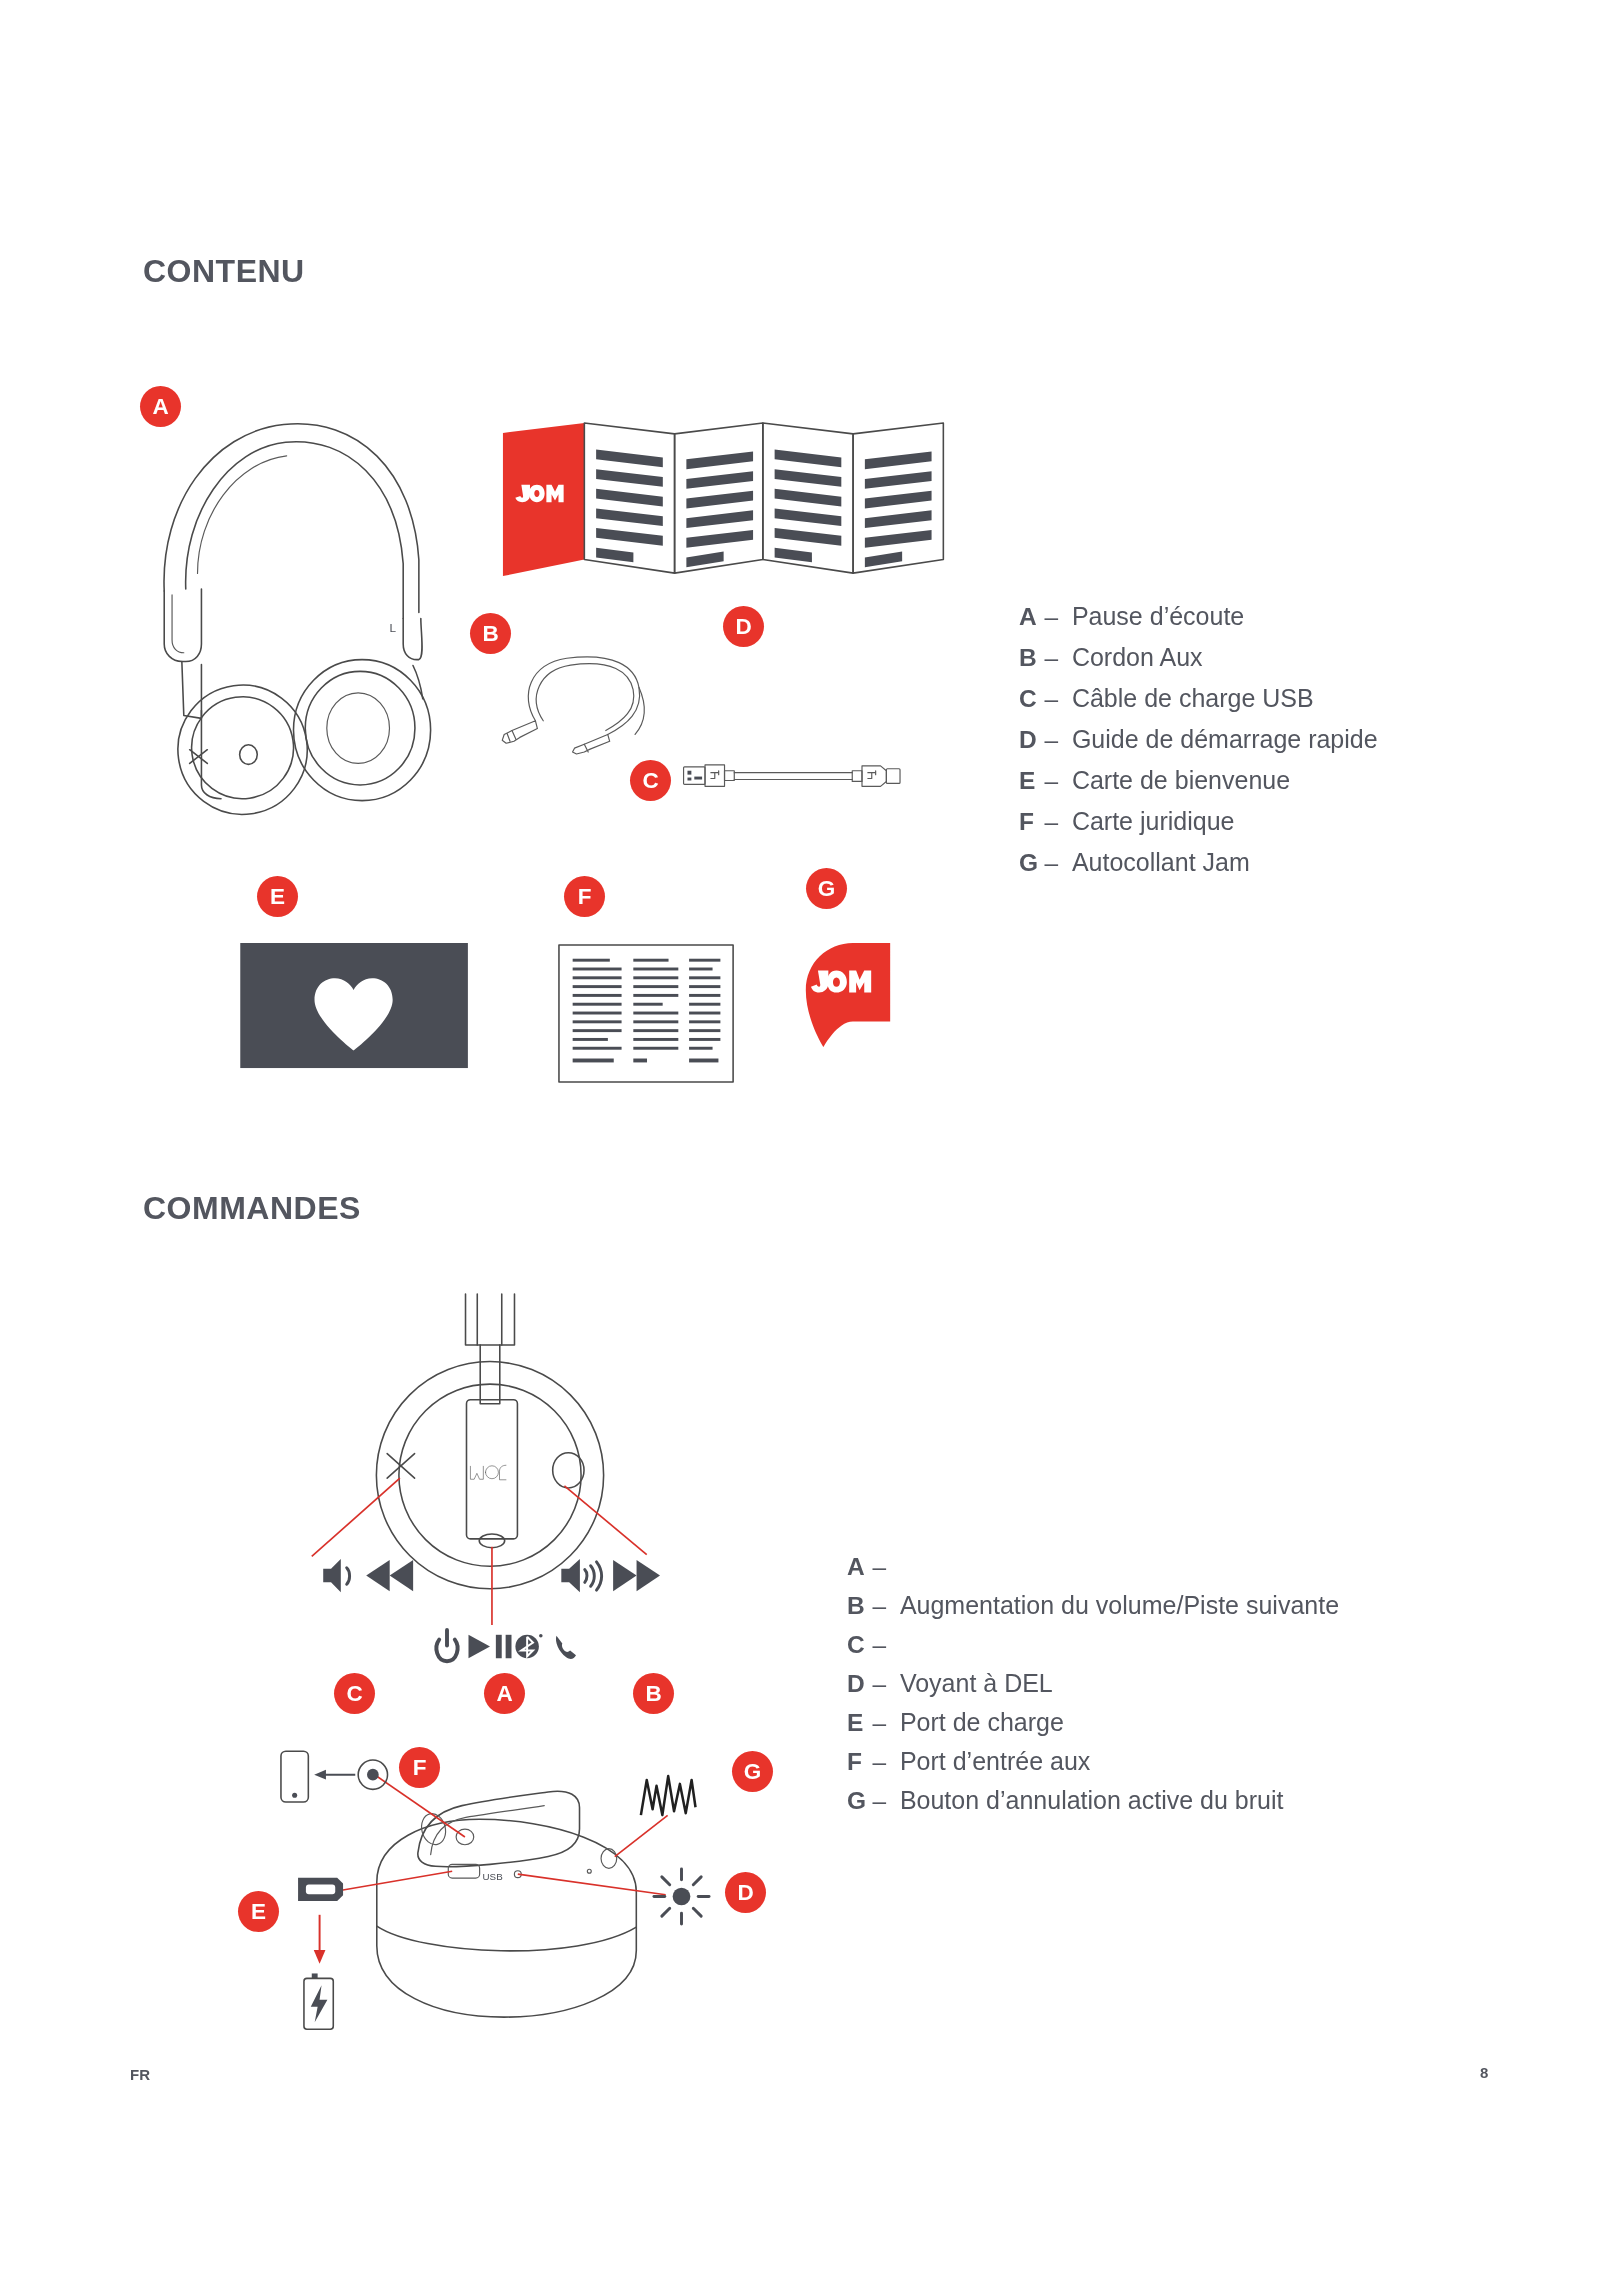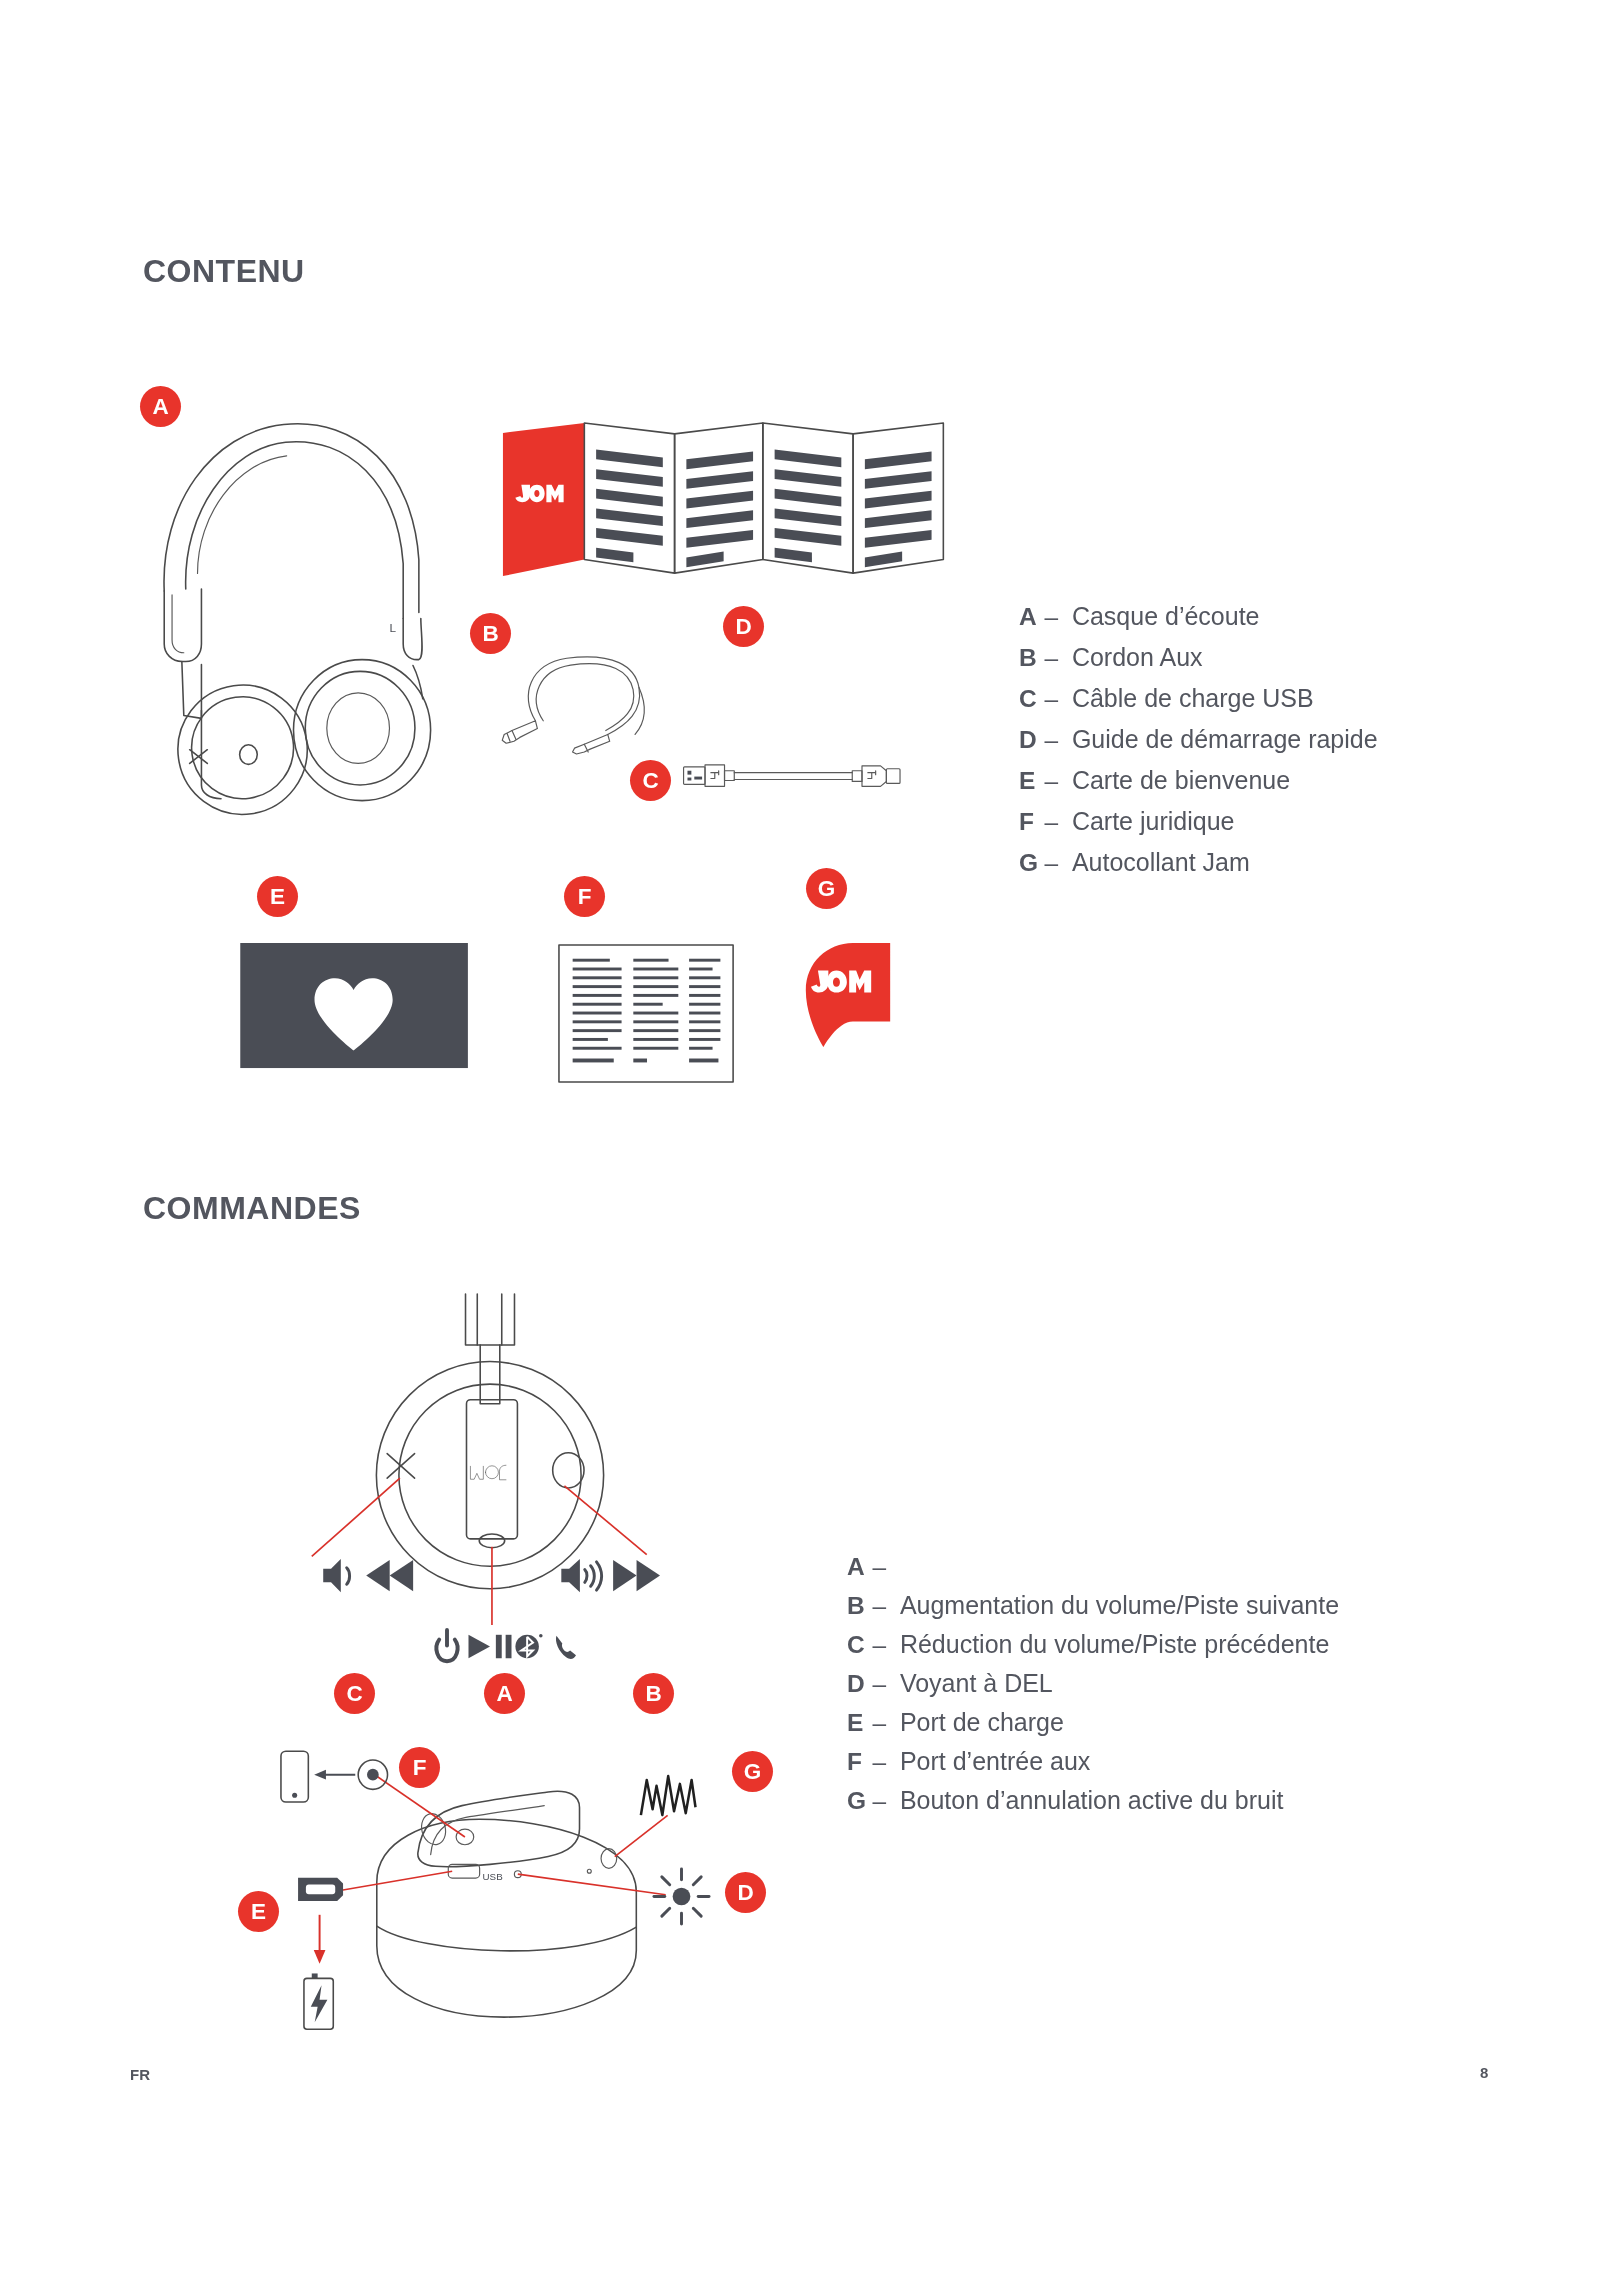--- a/index.html
+++ b/index.html
@@ -297,21 +297,21 @@
         <path d="M29 19 v-19 h6 l3 8 l4 -8 h6 v19 h-6 v-9 l-4 7 l-3 -7 v9 z"></path>
       </g>
     </svg>
   </div>
   <div class="marker" style="left:806px;top:868px;">G</div>
 
   <div class="legend" id="legend-contenu">
     <div class="legend-row">
       <span class="legend-key">A</span>
       <span class="legend-dash">–</span>
-      <span class="legend-label">Casque d’écoute</span>
+      <span class="legend-label">Pause d’écoute</span>
     </div>
     <div class="legend-row">
       <span class="legend-key">B</span>
       <span class="legend-dash">–</span>
       <span class="legend-label">Cordon Aux</span>
     </div>
     <div class="legend-row">
       <span class="legend-key">C</span>
       <span class="legend-dash">–</span>
       <span class="legend-label">Câble de charge USB</span>
@@ -536,21 +536,20 @@
       <span class="legend-dash">–</span>
     </div>
     <div class="legend-row">
       <span class="legend-key">B</span>
       <span class="legend-dash">–</span>
       <span class="legend-label">Augmentation du volume/Piste suivante</span>
     </div>
     <div class="legend-row">
       <span class="legend-key">C</span>
       <span class="legend-dash">–</span>
-      <span class="legend-label">Réduction du volume/Piste précédente</span>
     </div>
     <div class="legend-row">
       <span class="legend-key">D</span>
       <span class="legend-dash">–</span>
       <span class="legend-label">Voyant à DEL</span>
     </div>
     <div class="legend-row">
       <span class="legend-key">E</span>
       <span class="legend-dash">–</span>
       <span class="legend-label">Port de charge</span>

